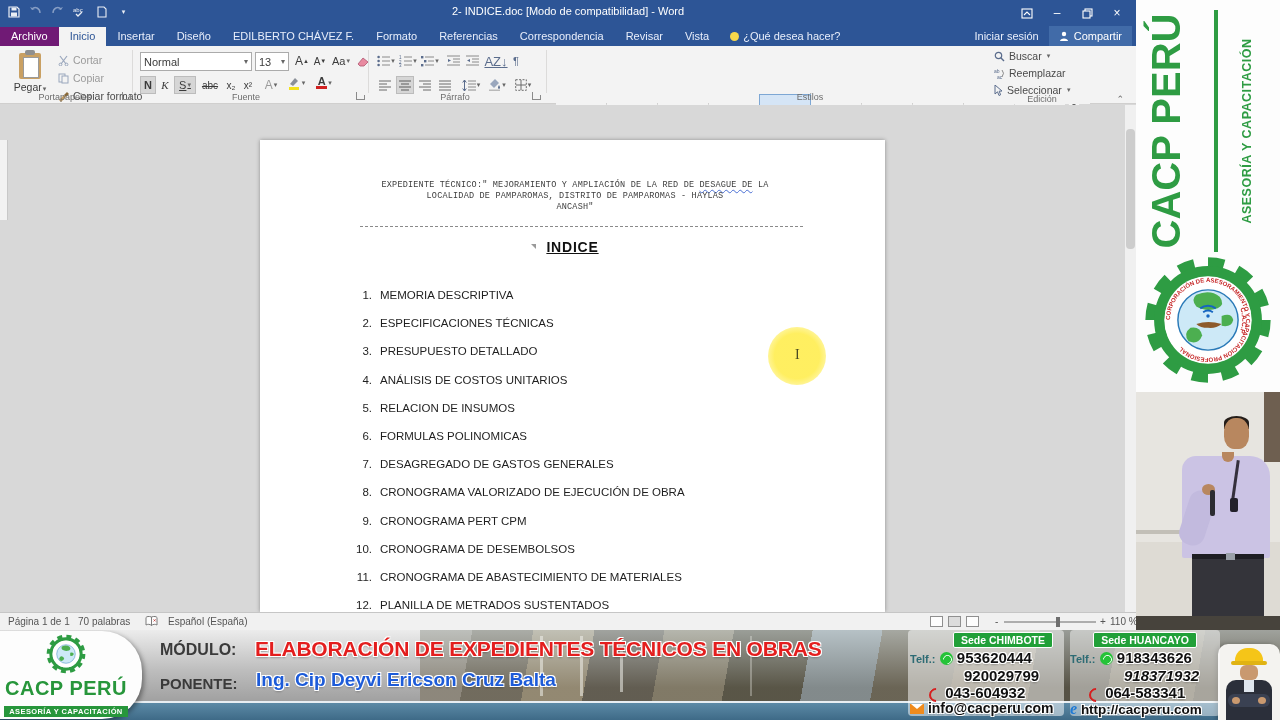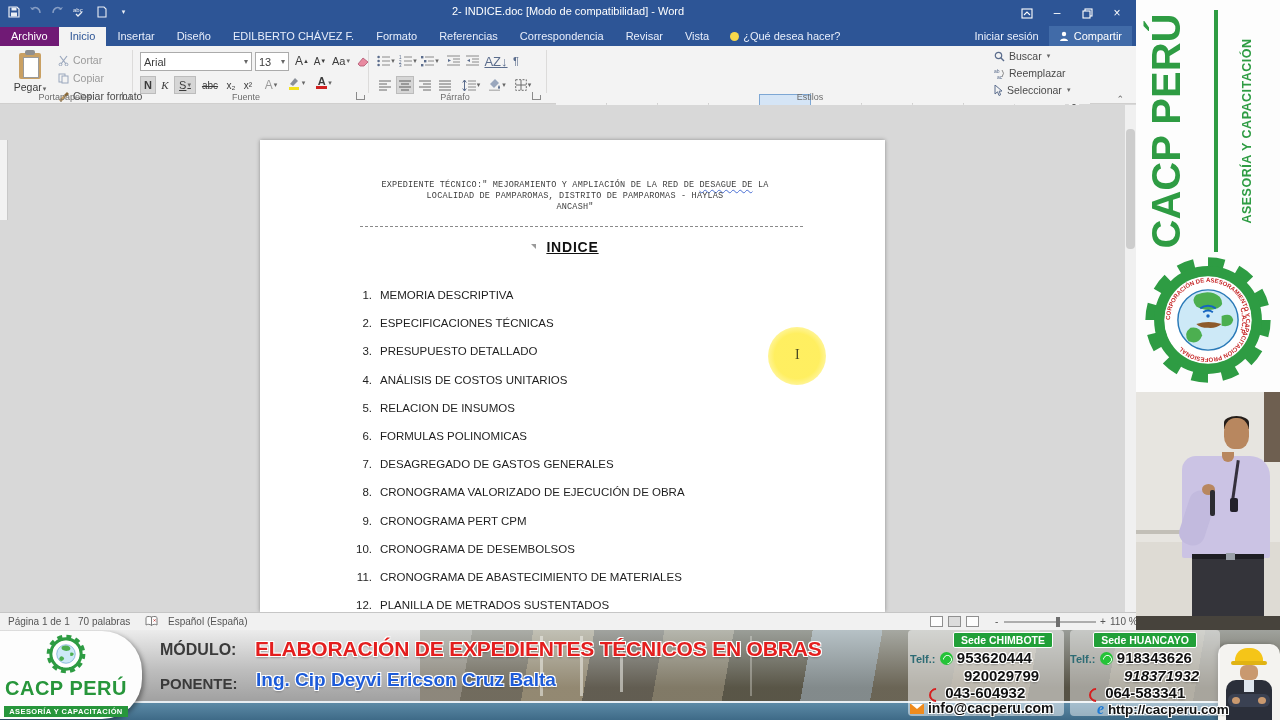--- a/index.html
+++ b/index.html
@@ -272,21 +272,21 @@
             <path d="M1 9 L6 4 L8 6 L3 11 Z" fill="#c9a063"></path>
             <path d="M6 4 L9 1 L11 3 L8 6 Z" fill="#8a6a3a"></path>
           </svg>
         <span>Copiar formato</span>
       </div>
       <div class="glabel" style="left:10px; width:110px;">Portapapeles</div>
       <div class="launcher" style="left:122px;"></div>
       <div class="gsep" style="left:132px;"></div>
 
       <div class="combo" style="left:140px; top:6px; width:112px;">
-        <span>Arial</span>
+        <span>Normal</span>
           <span class="car">▾</span>
       </div>
       <div class="combo" style="left:255px; top:6px; width:34px;">
         <span>13</span>
           <span class="car">▾</span>
       </div>
       <div class="rbtn" style="left:294px; top:6px; width:16px;">
           <span style="font-size:12px;">A</span>
           <span style="font-size:6px; vertical-align:6px;">▲</span>
         </div>
@@ -504,20 +504,21 @@
         <span>Reemplazar</span>
       </div>
       <div class="smallbtn" style="left:0; top:36px; position:absolute;">
         <svg class="ic" width="9" height="11" viewBox="0 0 9 11">
             <path d="M1 0 L1 9 L3.5 6.8 L5 10.5 L6.6 9.8 L5.2 6.2 L8 6 Z" fill="none" stroke="#5a6c8c"></path>
           </svg>
         <span>Seleccionar</span>
           <span class="car8">▾</span>
       </div>
     </div>
+    <div class="abs glabel" style="left:994px; top:94px; width:96px; z-index:3;">Edición</div>
     <div class="abs collapse" style="top:94px; right:12px; z-index:3;">⌃</div>
 
     <div class="rulerrow">
       <div class="tabsel">L</div>
       <div class="ruler" id="ruler">
         <div class="white"></div>
         <div class="ticks"></div>
         <div class="ind-top"></div>
         <div class="ind-bot"></div>
       <span class="rnum" style="left: 12px;">3</span>
@@ -727,17 +728,17 @@
       <div class="c-row outline-w" style="left:56px; top:37px;">920029799</div>
       <div class="c-row" style="left:20px; top:54px;"><span class="handset"></span> <span class="outline-w">043-604932</span></div>
       <div class="c-row" style="left:2px; top:70px; font-size:14px;"><span class="mail"></span> <span class="outline-w">info@cacperu.com</span></div>
     </div>
 
     <div class="contact" style="left:1070px; width:150px; background:rgba(255,255,255,.45);">
       <div style="text-align:center;"><span class="sede-badge">Sede HUANCAYO</span></div>
       <div class="c-row" style="left:0px; top:19px;"><span class="telf">Telf.:</span> <span class="wa"></span> <span class="outline-w">918343626</span></div>
       <div class="c-row outline-w" style="left:54px; top:37px;font-style:italic;">918371932</div>
       <div class="c-row" style="left:18px; top:54px;"><span class="handset"></span> <span class="outline-w">064-583341</span></div>
-      <div class="c-row" style="left:0px; top:70px; font-size:13.5px;margin-left:27px;"><span class="e-ico">e</span> <span class="outline-w">http://cacperu.com</span></div>
+      <div class="c-row" style="left:0px; top:70px; font-size:13.5px;"><span class="e-ico">e</span> <span class="outline-w">http://cacperu.com</span></div>
     </div>
   </div>
 
 </div>
 
 </body></html>

